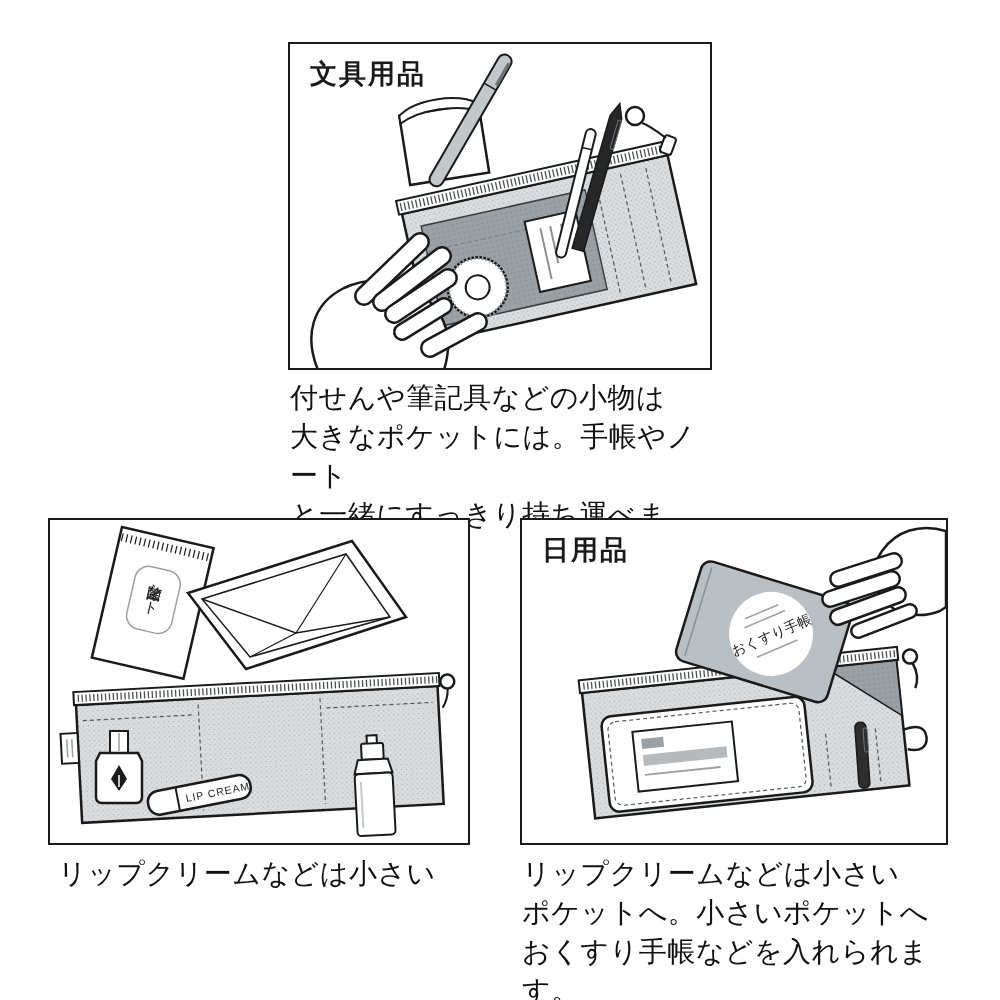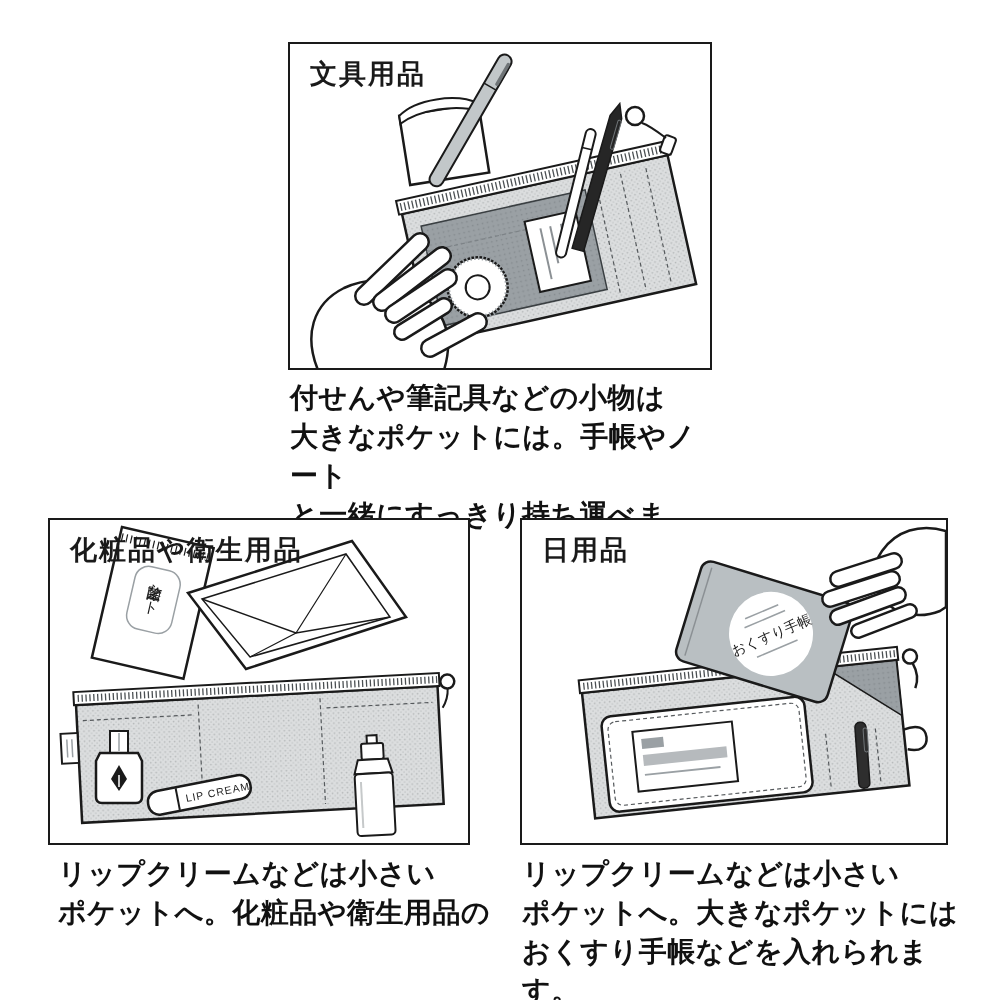--- a/index.html
+++ b/index.html
@@ -2,21 +2,21 @@
 <html><head>
 <meta charset="utf-8">
 <style>
   html,body{margin:0;padding:0;background:#fff;}
   .page{position:relative;width:960px;height:1000px;background:#fff;overflow:hidden;
         font-family:"Liberation Sans","DejaVu Sans",sans-serif;color:#1a1a1a;}
   .panel{position:absolute;border:2px solid #1a1a1a;box-sizing:border-box;background:#fff;}
   .panel svg{position:absolute;left:0;top:0;width:100%;height:100%;}
   .panel-label{position:absolute;left:20px;top:12px;font-size:27px;font-weight:600;
                letter-spacing:2px;z-index:5;}
-  .caption{position:absolute;font-size:28px;line-height:39px;font-weight:700;
+  .caption{position:absolute;font-size:28px;line-height:39px;font-weight:400;
            letter-spacing:0.5px;color:#111;}
   #panel-stationery{left:288px;top:42px;width:424px;height:328px;}
   #caption-stationery{left:290px;top:378px;width:430px;}
   #panel-cosmetics{left:48px;top:518px;width:422px;height:327px;}
   #caption-cosmetics{left:58px;top:854px;width:440px;}
   #panel-daily{left:520px;top:518px;width:428px;height:327px;}
   #caption-daily{left:522px;top:854px;width:450px;}
   svg text{font-family:"Liberation Sans","DejaVu Sans",sans-serif;}
 </style>
 </head>
@@ -171,26 +171,24 @@
       </g>
 
       <g transform="translate(310,205) rotate(-3)">
         <rect x="6" y="10" width="10" height="10" fill="#fff" stroke="#1a1a1a" stroke-width="2"></rect>
         <rect x="0" y="18" width="22" height="16" rx="2" fill="#fff" stroke="#1a1a1a" stroke-width="2"></rect>
         <path d="M-4,34 L26,34 L30,48 L-8,48 Z" fill="#fff" stroke="#1a1a1a" stroke-width="2"></path>
         <rect x="-8" y="48" width="38" height="62" rx="4" fill="#fff" stroke="#1a1a1a" stroke-width="2"></rect>
         <line x1="-2" y1="56" x2="-2" y2="102" stroke="#c6c9ca" stroke-width="2"></line>
       </g>
     </svg>
-    <div class="panel-label">化粧品や衛生用品</div>
   </section>
 
   <div class="caption" id="caption-cosmetics">
     <div>リップクリームなどは小さい</div>
-    <div>ポケットへ。化粧品や衛生用品の</div>
   </div>
 
   <section class="panel" id="panel-daily">
     <svg viewBox="0 0 424 321">
       <defs>
         <pattern id="meshL3" width="5" height="5" patternUnits="userSpaceOnUse">
           <rect width="5" height="5" fill="#dcdedf"></rect>
           <circle cx="1.6" cy="1.6" r="0.9" fill="#b6b9ba"></circle>
           <circle cx="4.1" cy="4.1" r="0.9" fill="#c6c9ca"></circle>
         </pattern>
@@ -250,17 +248,17 @@
         <line x1="376" y1="74" x2="316" y2="96" stroke="#fff" stroke-width="13"></line>
         <line x1="388" y1="90" x2="336" y2="110" stroke="#1a1a1a" stroke-width="16"></line>
         <line x1="388" y1="90" x2="336" y2="110" stroke="#fff" stroke-width="11"></line>
       </g>
     </svg>
     <div class="panel-label">日用品</div>
   </section>
 
   <div class="caption" id="caption-daily">
     <div>リップクリームなどは小さい</div>
-    <div>ポケットへ。大きなポケットには</div>
+    <div>ポケットへ。小さいポケットへ</div>
     <div>おくすり手帳などを入れられます。</div>
   </div>
 
 </div>
 
 </body></html>

